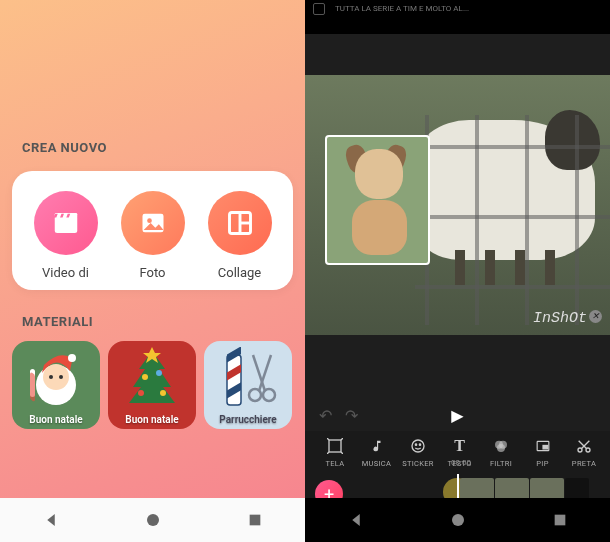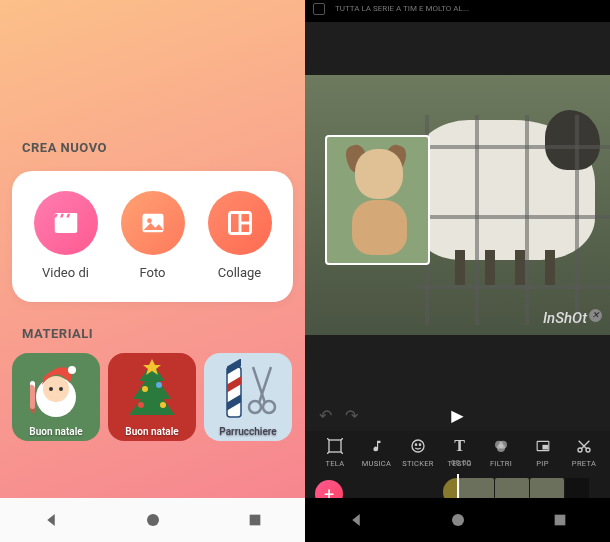--- a/index.html
+++ b/index.html
@@ -4,21 +4,21 @@
 <style>
 * { margin: 0; padding: 0; box-sizing: border-box; }
 body { font-family: -apple-system, BlinkMacSystemFont, 'Segoe UI', Roboto, sans-serif; background: #fff; width: 610px; height: 542px; overflow: hidden; display: flex; }
 
 .left-pane { width: 305px; height: 100%; background: linear-gradient(160deg, #fcc089 0%, #f89a8f 60%, #f6828f 100%); position: relative; }
 .right-pane { width: 305px; height: 100%; background: #1e1e1e; position: relative; display: flex; flex-direction: column; }
 
 .section-title { color: #555; font-size: 13px; font-weight: 700; letter-spacing: 0.5px; padding: 0 22px; }
 .crea-title { margin-top: 140px; }
 
-.create-card { background: #fff; border-radius: 20px; margin: 16px 12px 0; padding: 20px 10px 22px; display: flex; justify-content: space-around; box-shadow: 0 2px 10px rgba(0,0,0,0.05); }
+.create-card { background: #fff; border-radius: 20px; margin: 16px 12px 0; padding: 20px 10px 10px; display: flex; justify-content: space-around; box-shadow: 0 2px 10px rgba(0,0,0,0.05); }
 .create-item { display: flex; flex-direction: column; align-items: center; cursor: pointer; }
 .create-circle { width: 64px; height: 64px; border-radius: 50%; display: flex; align-items: center; justify-content: center; margin-bottom: 10px; }
 .c-video { background: linear-gradient(135deg, #ff7db0, #ff5a90); }
 .c-foto { background: linear-gradient(135deg, #ffa173, #ff7a5c); }
 .c-collage { background: linear-gradient(135deg, #ff8b6b, #ff6b52); }
 .create-label { font-size: 13px; color: #444; }
 
 .mat-header { display: flex; justify-content: space-between; align-items: center; padding: 0 22px; margin-top: 24px; }
 .vedi { color: #555; font-size: 13px; font-weight: 600; display: flex; align-items: center; cursor: pointer; }
 .vedi svg { margin-left: 2px; }
@@ -48,42 +48,42 @@
 .dog-overlay { position: absolute; left: 20px; top: 60px; width: 105px; height: 130px; background: #8aa378; border: 2px solid #fff; border-radius: 4px; }
 .dog-body { position: absolute; bottom: 8px; left: 25px; width: 55px; height: 55px; background: #d4a877; border-radius: 40% 40% 35% 35%; }
 .dog-head { position: absolute; top: 12px; left: 28px; width: 48px; height: 50px; background: #e0c196; border-radius: 45%; }
 .dog-ear1 { position: absolute; top: 8px; left: 20px; width: 20px; height: 28px; background: #8a6848; border-radius: 40%; transform: rotate(-18deg); }
 .dog-ear2 { position: absolute; top: 8px; left: 58px; width: 20px; height: 28px; background: #8a6848; border-radius: 40%; transform: rotate(18deg); }
 .fence { position: absolute; right: 0; top: 40px; width: 195px; height: 210px; pointer-events: none;}
 .fence span { position: absolute; background: rgba(90,90,90,0.55); }
 .fence .v { width: 4px; height: 100%; }
 .fence .h { height: 4px; width: 100%; }
 
-.watermark { position: absolute; right: 8px; bottom: 8px; color: #ddd; font-size: 15px; font-style: italic; font-weight: 500;}
+.watermark { position: absolute; right: 8px; bottom: 8px; color: #ddd; font-size: 15px; font-style: italic; font-weight: 500; font-family: Liberation Mono, monospace;}
 .watermark-x { display:inline-flex; width:13px; height:13px; background:#888; border-radius:50%; color:#222; font-size:9px; align-items:center; justify-content:center; margin-left:2px; vertical-align:top;}
 
 .playback { height: 32px; display: flex; align-items: center; justify-content: center; gap: 18px; position:relative;}
 .playback .undo, .playback .redo { color: #555; position:absolute; font-size:16px;}
 .playback .undo { left: 14px;} .playback .redo { left: 40px;}
 .play-btn { color: #fff; font-size: 16px; cursor:pointer; }
 
 .tool-row { display: flex; justify-content: space-between; padding: 6px 8px 4px 12px; background: #1a1a1a; }
 .tool-item { display: flex; flex-direction: column; align-items: center; cursor: pointer; min-width: 36px; }
 .tool-label { color: #aaa; font-size: 7.5px; margin-top: 4px; letter-spacing: 0.3px; }
 .tool-icon { width:18px; height:18px; display:flex; align-items:center; justify-content:center; color:#ccc; }
 
 .timeline { background: #1a1a1a; padding: 8px 0 6px; position: relative; height: 70px;}
 .add-btn { position: absolute; left: 10px; top: 8px; width: 28px; height: 28px; border-radius: 50%; background: linear-gradient(135deg,#ff5a90,#ff4060); display: flex; align-items: center; justify-content: center; color: #fff; font-size: 18px; cursor:pointer;}
 .track-hint { color: #f4c430; font-size: 9px; text-align: center; margin-top: 40px; }
 .playhead { position:absolute; left:152px; top:2px; width:1.5px; height:44px; background:#fff; }
 .marker { position:absolute; left:138px; top:6px; width:28px; height:28px; border-radius:50%; background:rgba(230,200,60,0.55);}
 .clips { position:absolute; left:155px; top:6px; display:flex; gap:1px;}
 .clip { width:34px; height:32px; background:#6a705c; border-radius:2px;}
 .clip.end { width:24px; background:#111;}
-.top-banner { position:absolute; top:0; left:0; right:0; height:22px; background:#000; color:#777; font-size:8px; padding: 4px 12px; overflow:hidden; white-space:nowrap;}
+.top-banner { position:absolute; top:0; left:0; right:0; height:34px; background:#000; color:#777; font-size:8px; padding: 4px 12px; overflow:hidden; white-space:nowrap;}
 .top-box { position:absolute; top:3px; left:8px; width:12px; height:12px; border:1px solid #555; border-radius:2px;}
 </style>
 </head>
 <body>
 
 <div class="left-pane">
   <div class="section-title crea-title">CREA NUOVO</div>
 
   <div class="create-card">
     <div class="create-item">

